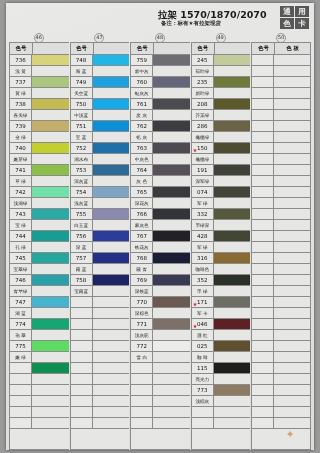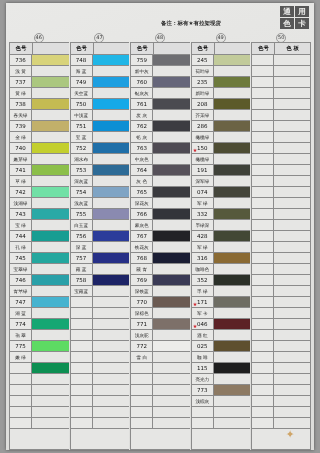--- a/index.html
+++ b/index.html
@@ -98,20 +98,21 @@
     position:absolute;right:16px;bottom:8px;width:16px;height:14px;
     font-size:11px;color:#c8903f;opacity:.75;text-align:center;
   }
 </style>
 </head>
 <body>
 
 <div class="card">
 
   <div class="hdr">
+    <div class="hdr-sub">拉架 1570/1870/2070</div>
     <div class="hdr-note">备注：标有★有拉架现货</div>
     <div class="logo">
       <b>通</b>
       <b>用</b>
       <b>色</b>
       <b>卡</b>
     </div>
   </div>
 
   <div class="cols" id="cols">

